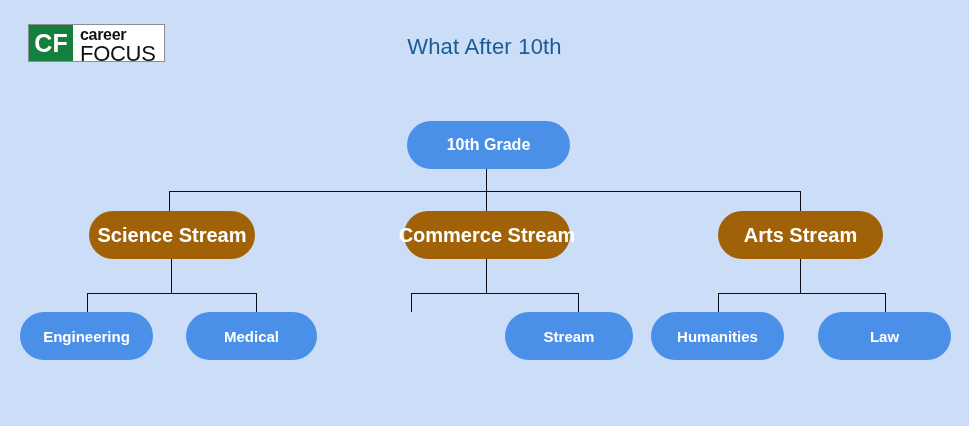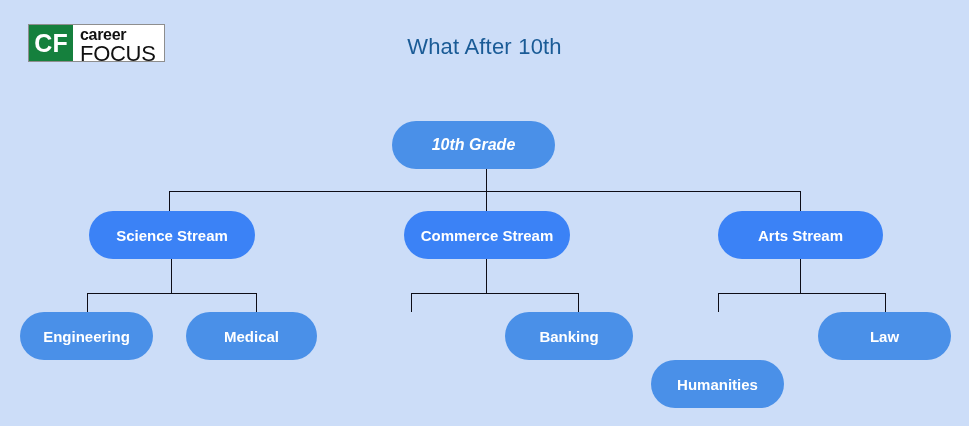--- a/index.html
+++ b/index.html
@@ -90,22 +90,22 @@
     font-size: 15px;
     font-weight: bold;
     box-sizing: border-box;
     white-space: nowrap;
   }
   .node.root {
     font-size: 16px;
     border-radius: 28px;
   }
   .node.level2 {
-    background: #3b82f6;
-    font-size: 15px;
+    background: #a16207;
+    font-size: 20px;
   }
   .node.leaf {
     background: #4a90e8;
     font-size: 15px;
   }
 
   
   .conn {
     position: absolute;
     background: #0d0d17;
@@ -144,27 +144,27 @@
   <div class="conn v" style="left:486px; top:259px; height:34px;"></div>
   <div class="conn h" style="left:411px; top:293px; width:168px;"></div>
   <div class="conn v" style="left:411px; top:293px; height:19px;"></div>
   <div class="conn v" style="left:578px; top:293px; height:19px;"></div>
 
   <div class="conn v" style="left:800px; top:259px; height:34px;"></div>
   <div class="conn h" style="left:718px; top:293px; width:168px;"></div>
   <div class="conn v" style="left:718px; top:293px; height:19px;"></div>
   <div class="conn v" style="left:885px; top:293px; height:19px;"></div>
 
-  <div class="node root" style="left:392px; top:121px; width:163px; height:48px;font-style:italic;">10th Grade</div>
+  <div class="node root" style="left:407px; top:121px; width:163px; height:48px;">10th Grade</div>
 
   <div class="node level2" style="left:89px; top:211px; width:166px; height:48px;">Science Stream</div>
   <div class="node level2" style="left:404px; top:211px; width:166px; height:48px;">Commerce Stream</div>
   <div class="node level2" style="left:718px; top:211px; width:165px; height:48px;">Arts Stream</div>
 
   <div class="node leaf" style="left:20px; top:312px; width:133px; height:48px;">Engineering</div>
   <div class="node leaf" style="left:186px; top:312px; width:131px; height:48px;">Medical</div>
 
-  <div class="node leaf" style="left:505px; top:312px; width:128px; height:48px;">Banking</div>
+  <div class="node leaf" style="left:505px; top:312px; width:128px; height:48px;">Stream</div>
 
-  <div class="node leaf" style="left:651px; top:312px; width:133px; height:48px;margin-top:48px;">Humanities</div>
+  <div class="node leaf" style="left:651px; top:312px; width:133px; height:48px;">Humanities</div>
   <div class="node leaf" style="left:818px; top:312px; width:133px; height:48px;">Law</div>
 
 </div>
 
 </body></html>

